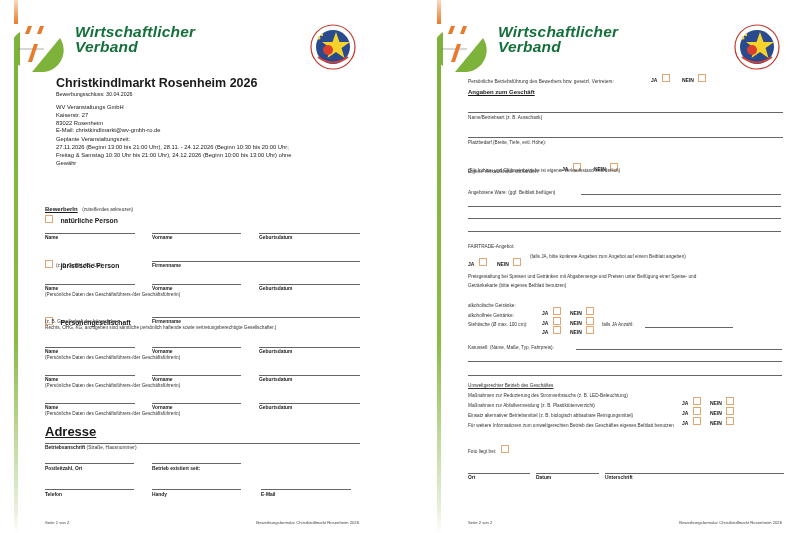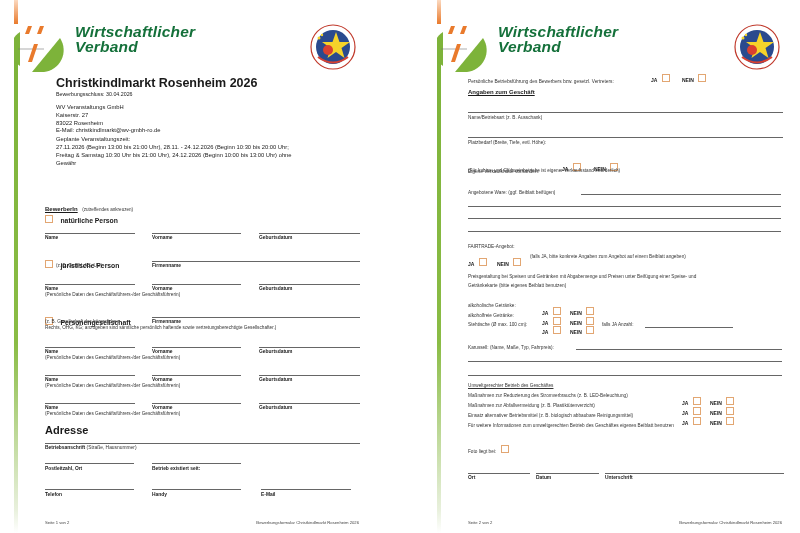--- a/index.html
+++ b/index.html
@@ -28,21 +28,21 @@
   #page2 .emblem { left: 334px; }
 
   .content { position: absolute; left: 45px; right: 40px; margin-left: 11px; }
 
   .h1 { font-size: 12.5px; font-weight: bold; }
   .small { font-size: 5.3px; line-height: 7px; }
   .tiny { font-size: 4.6px; line-height: 6px; color: #333; }
   .txt { font-size: 5.8px; line-height: 8px; color: #222; }
   .h2 { font-size: 7.6px; font-weight: bold; line-height: 9px; }
   .sect { font-size: 6px; font-weight: bold; text-decoration: underline; }
-  .sect-lg { font-size: 11px; font-weight: bold; }
+  .sect-lg { font-size: 13px; font-weight: bold; text-decoration: underline; }
 
   .cb { display: inline-block; width: 8px; height: 8px; border: 0.8px solid #e2a672;
     background: #fff; vertical-align: middle; }
   .opt-label { font-size: 6.8px; font-weight: bold; }
 
   .line { position: absolute; height: 0; border-top: 0.7px solid #666; }
   .lbl { position: absolute; font-size: 4.9px; font-weight: bold; color: #222; }
   .sub { position: absolute; font-size: 4.7px; color: #333; }
   .abs { position: absolute; }
   .footer { position: absolute; top: 520px; font-size: 4.2px; color: #444; }

